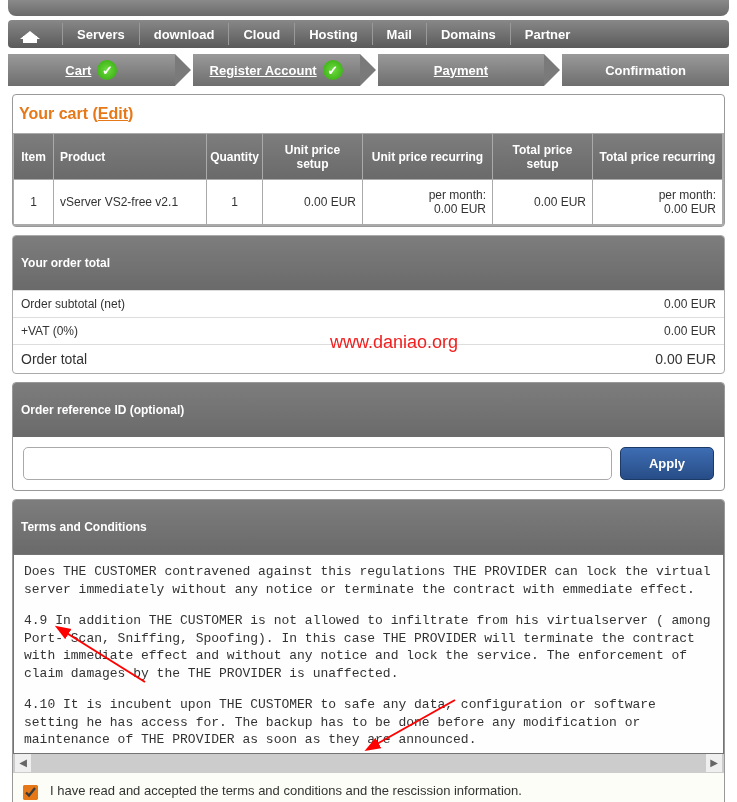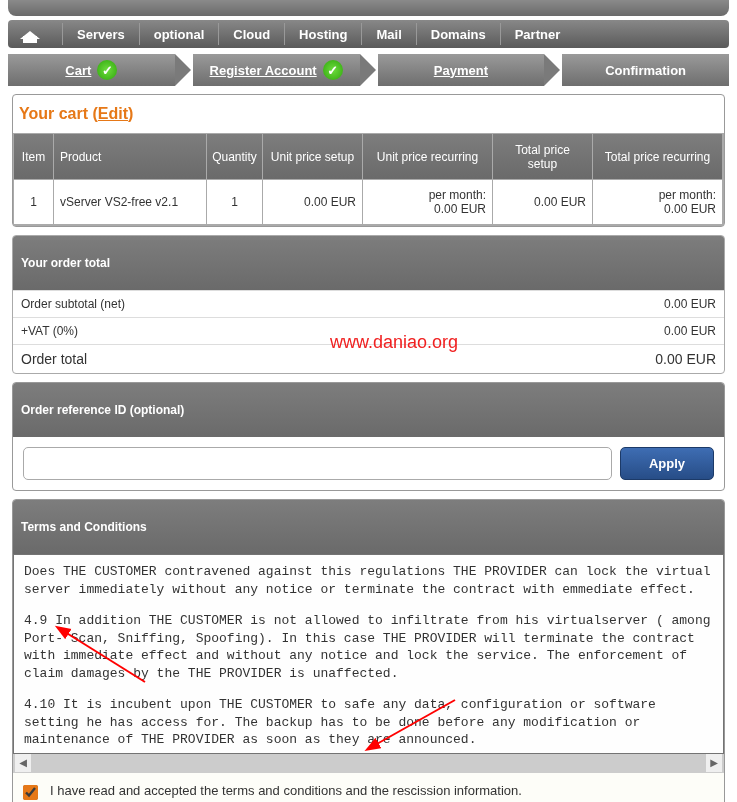--- a/index.html
+++ b/index.html
@@ -17,21 +17,21 @@
 .step:last-child { margin-right: 0; }
 .step:last-child::after { display: none; }
 .step.done span.lbl { text-decoration: underline; }
 .step .check { width: 20px; height: 20px; border-radius: 50%; background: radial-gradient(#6edc3e, #2ea60b); margin-left: 6px; display: flex; align-items: center; justify-content: center; color: #fff; font-size: 13px; font-weight: bold; }
 .main { padding: 8px 12px; }
 .card { border: 1px solid #999; border-radius: 4px; margin-bottom: 8px; }
 .cart-title { color: #e67817; font-weight: bold; font-size: 16px; padding: 10px 6px; }
 .cart-title a { color: #e67817; text-decoration: underline; cursor: pointer; }
 .grid { display: grid; grid-template-columns: 40px 1fr 56px 100px 130px 100px 130px; border: 1px solid #aaa; }
 .grid > div { border-right: 1px solid #aaa; border-bottom: 1px solid #aaa; padding: 8px 6px; display: flex; align-items: center; justify-content: center; text-align: center; font-size: 12px; }
-.grid .h { background: linear-gradient(#7d7d7d, #6a6a6a); color: #fff; font-weight: normal; min-height: 46px; }
+.grid .h { background: linear-gradient(#7d7d7d, #6a6a6a); color: #fff; font-weight: bold; min-height: 46px; }
 .grid .r { background: #fff; color: #333; min-height: 42px; }
 .grid .left { justify-content: flex-start; text-align: right; }
 .grid .right { justify-content: flex-end; text-align: right; }
 .section-h { background: linear-gradient(#7d7d7d, #6a6a6a); color: #fff; font-weight: bold; padding: 20px 8px; border-radius: 3px 3px 0 0; }
 .totals { border: 1px solid #aaa; }
 .totals .row { display: flex; justify-content: space-between; padding: 6px 8px; color: #333; border-top: 1px solid #ddd; }
 .totals .row:first-of-type { border-top: none; }
 .totals .row.bold { font-weight: normal; font-size: 14px; }
 .ref-body { padding: 10px; display: flex; gap: 8px; }
 .ref-body input { flex: 1; padding: 8px; border: 1px solid #aaa; border-radius: 5px; font-size: 13px; }
@@ -57,21 +57,21 @@
 <body>
 
 <div class="container">
 <div class="top-bar"></div>
 
 <div class="nav-bar">
   <div class="nav-home"></div>
   <div class="nav-sep"></div>
   <div class="nav-item">Servers</div>
   <div class="nav-sep"></div>
-  <div class="nav-item">optional</div>
+  <div class="nav-item">download</div>
   <div class="nav-sep"></div>
   <div class="nav-item">Cloud</div>
   <div class="nav-sep"></div>
   <div class="nav-item">Hosting</div>
   <div class="nav-sep"></div>
   <div class="nav-item">Mail</div>
   <div class="nav-sep"></div>
   <div class="nav-item">Domains</div>
   <div class="nav-sep"></div>
   <div class="nav-item">Partner</div>

